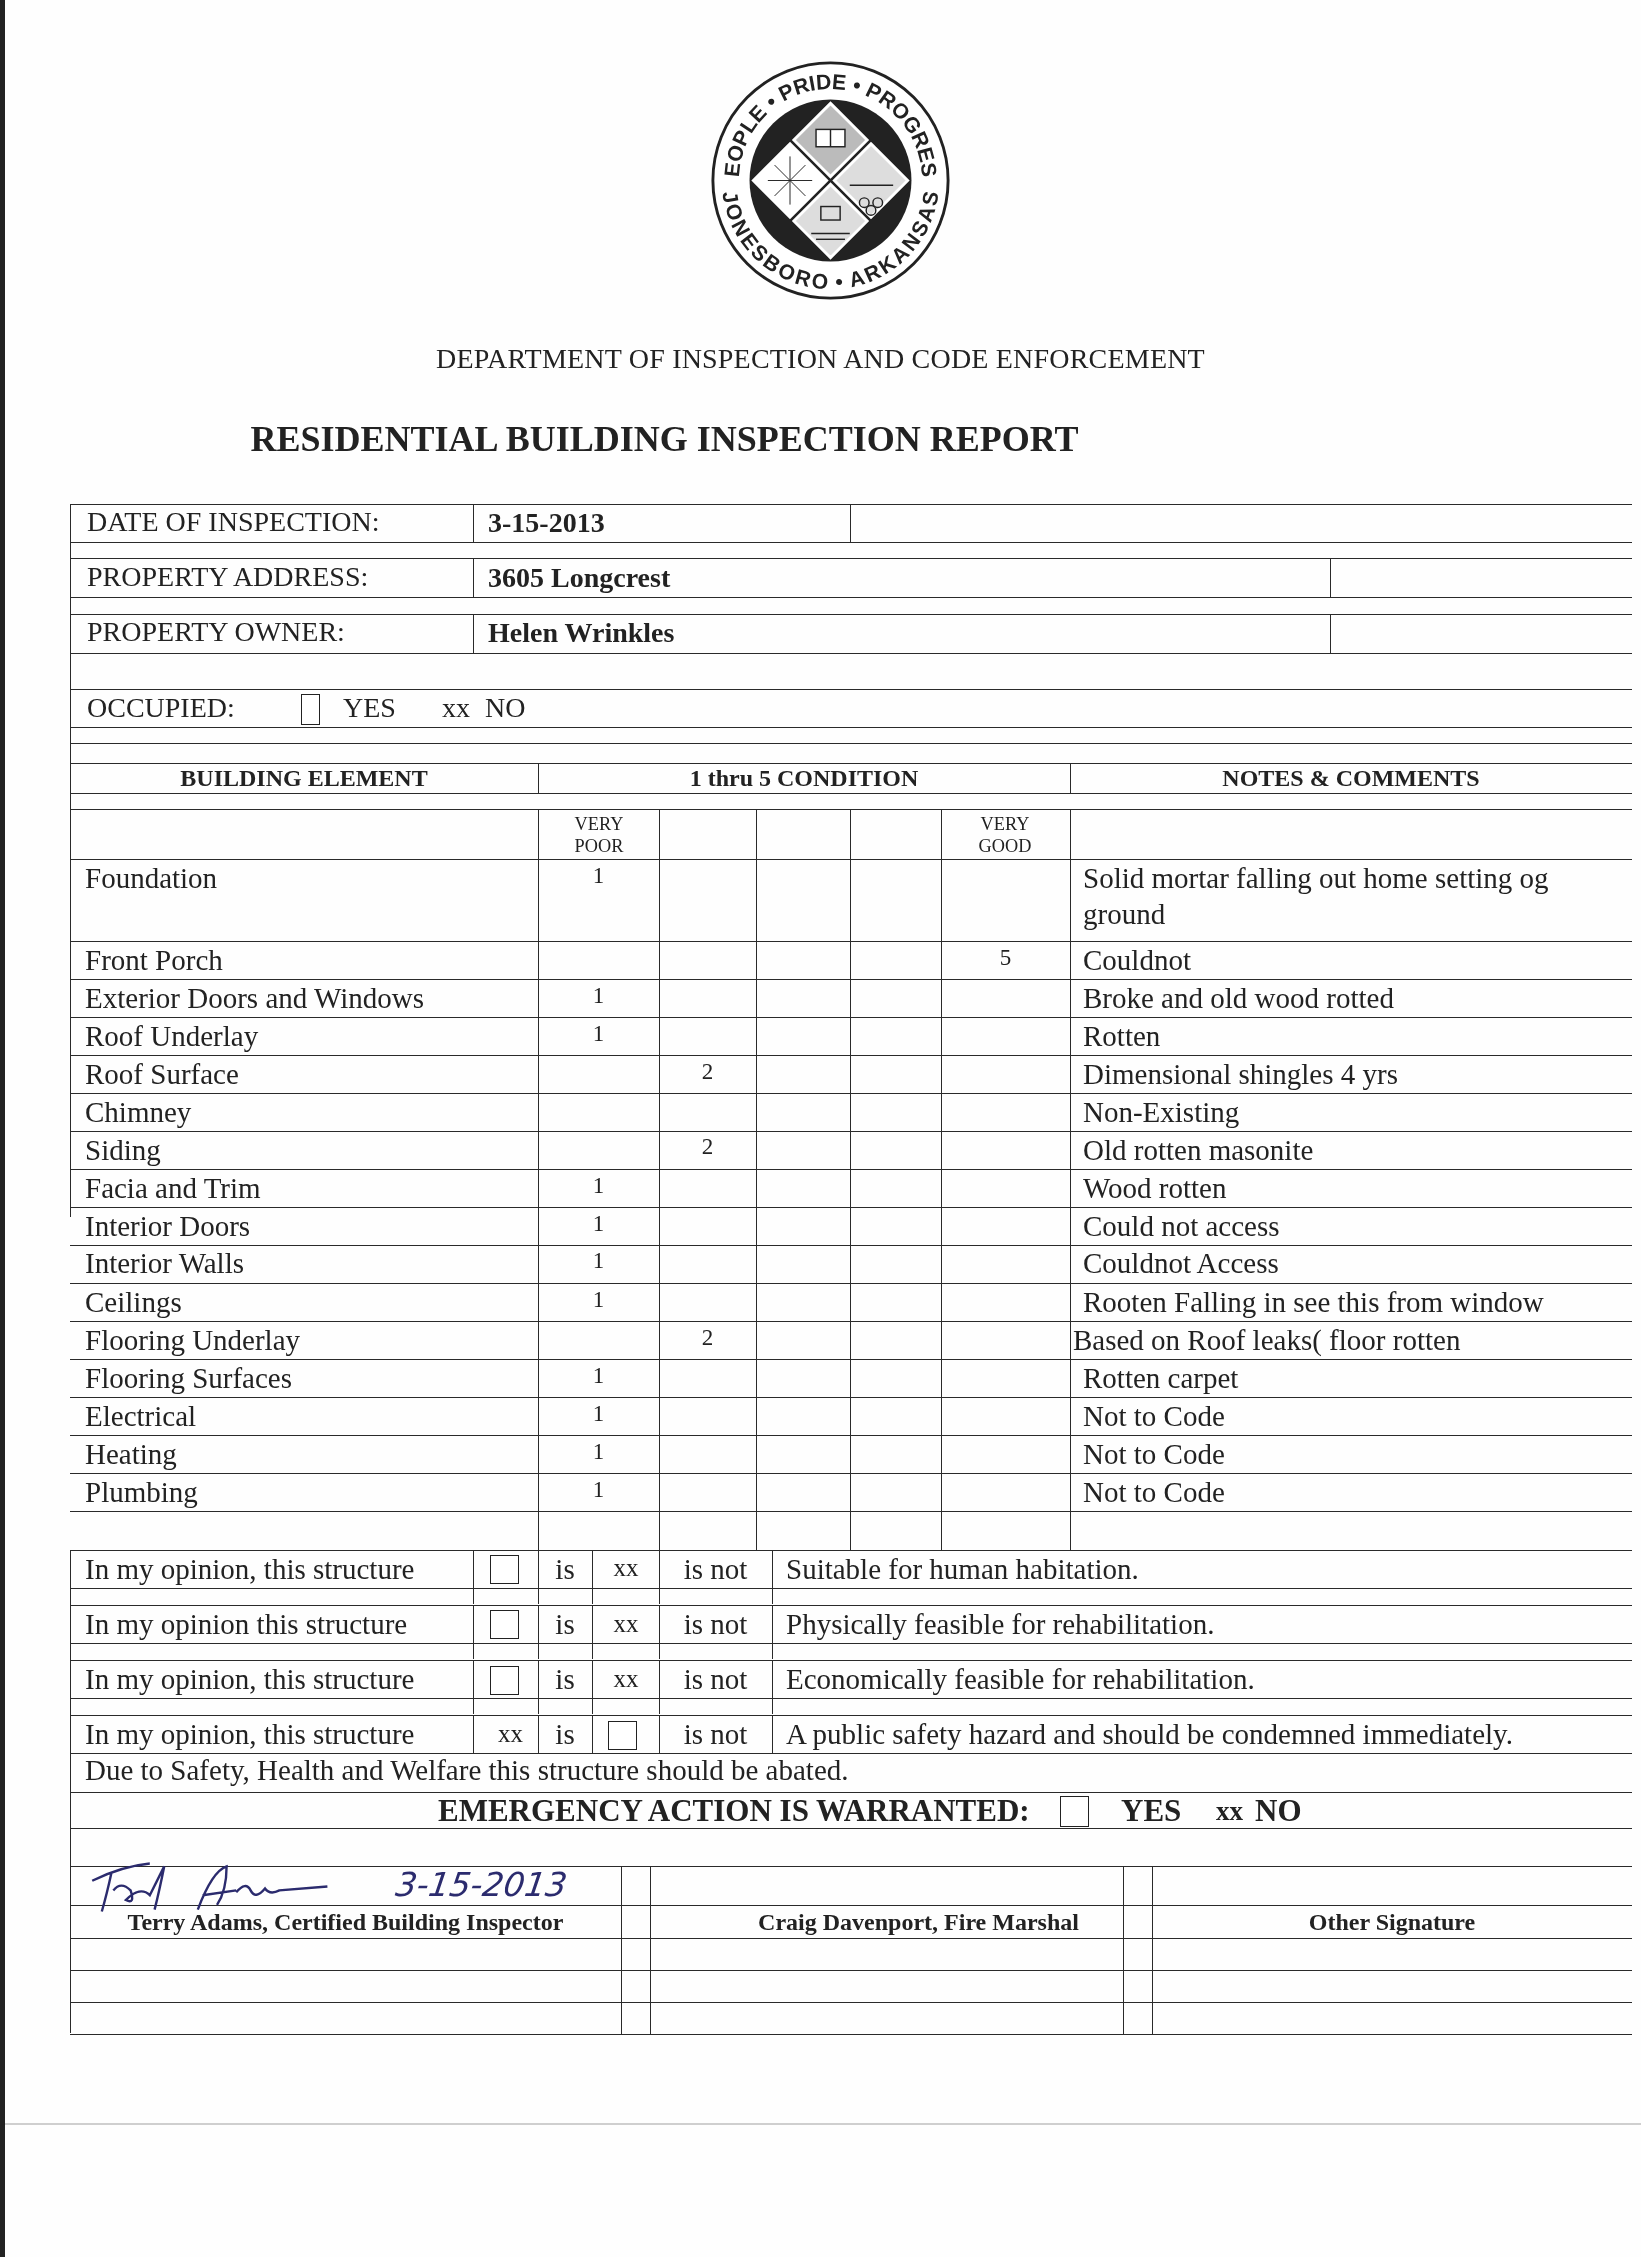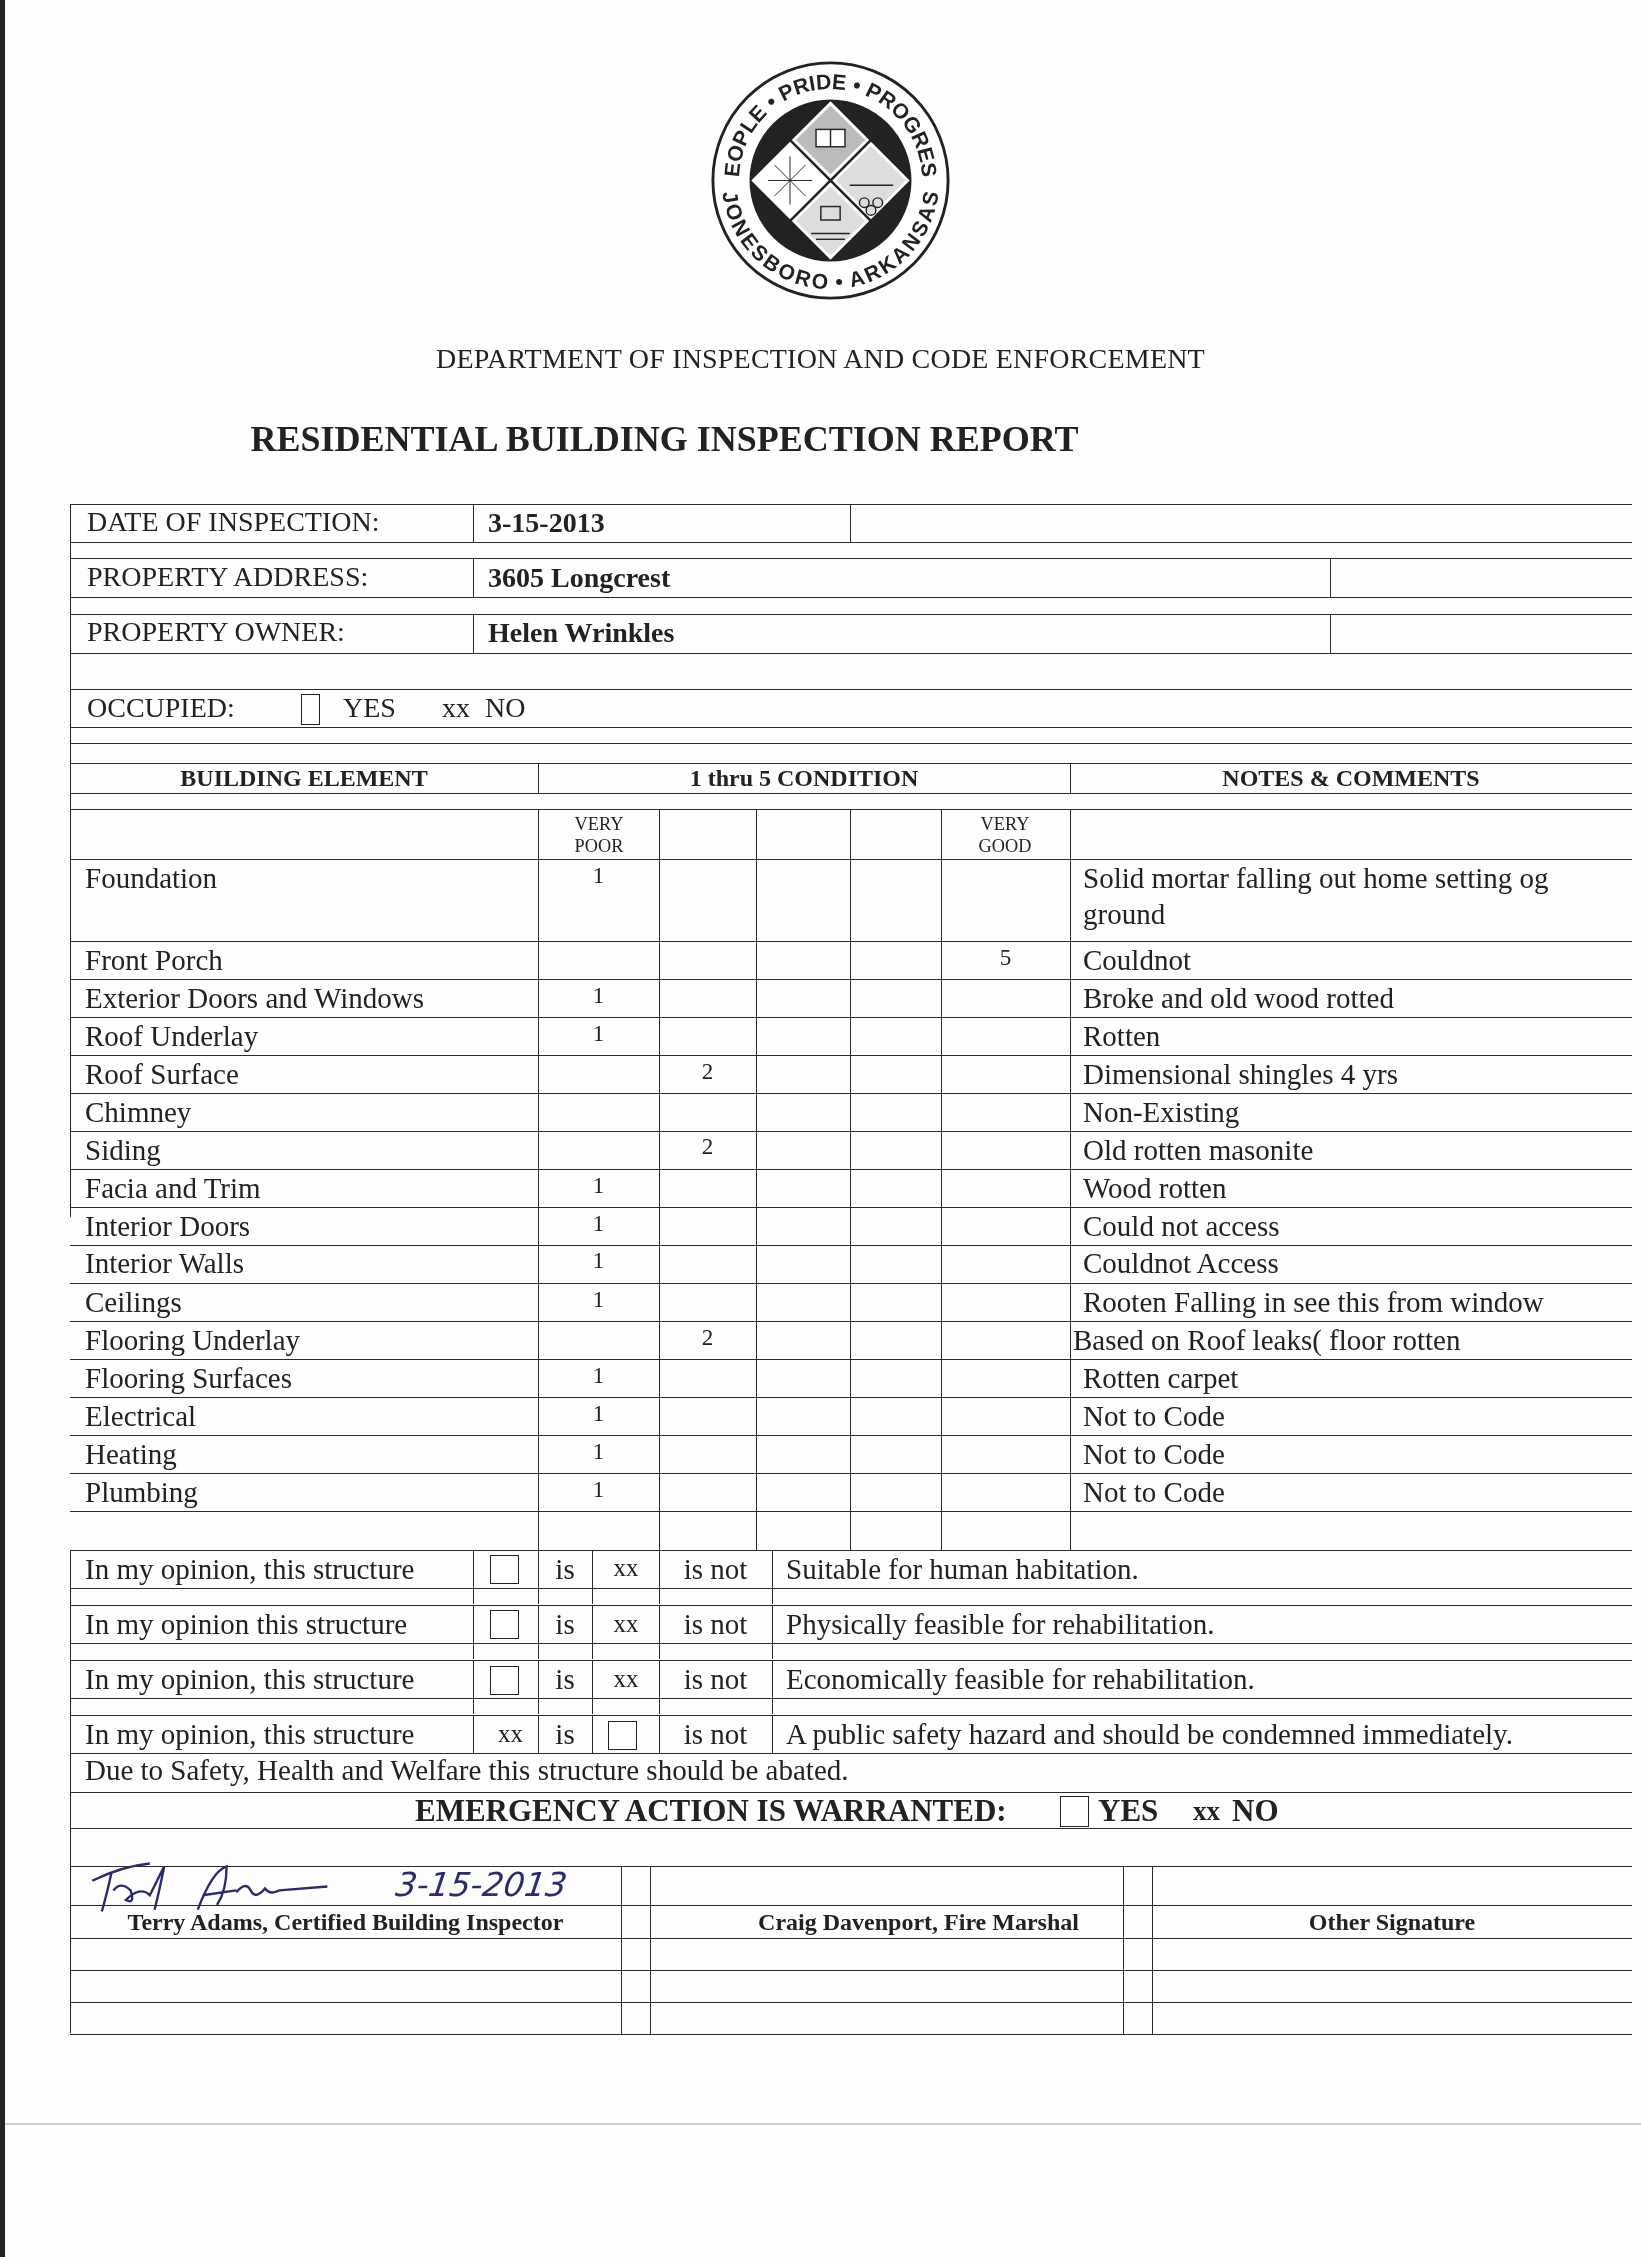--- a/index.html
+++ b/index.html
@@ -21,21 +21,21 @@
   .t { position: absolute; white-space: nowrap; }
   .lbl { font-size: 28px; }
   .val { font-size: 28px; font-weight: bold; }
   .hdr { font-size: 24px; font-weight: bold; text-align: center; }
   .small { font-size: 18.3px; text-align: center; line-height: 22px; }
   .cell { font-size: 29px; }
   .num { font-size: 23px; text-align: center; }
   .note { font-size: 29px; }
   .box { position: absolute; border: 1.9px solid #222; background: #fff; }
   .sig-lbl { font-size: 24px; font-weight: bold; text-align: center; }
-  .emerg { font-size: 31px; font-weight: bold; }
+  .emerg { font-size: 31px; font-weight: bold; margin-left: 23px; }
   .signature { position: absolute; }
 </style>
 </head>
 <body>
 
 <div class="left-edge"></div>
 <div class="fold-line"></div>
 
 <svg class="seal" viewBox="0 0 250 250">
   <defs>

